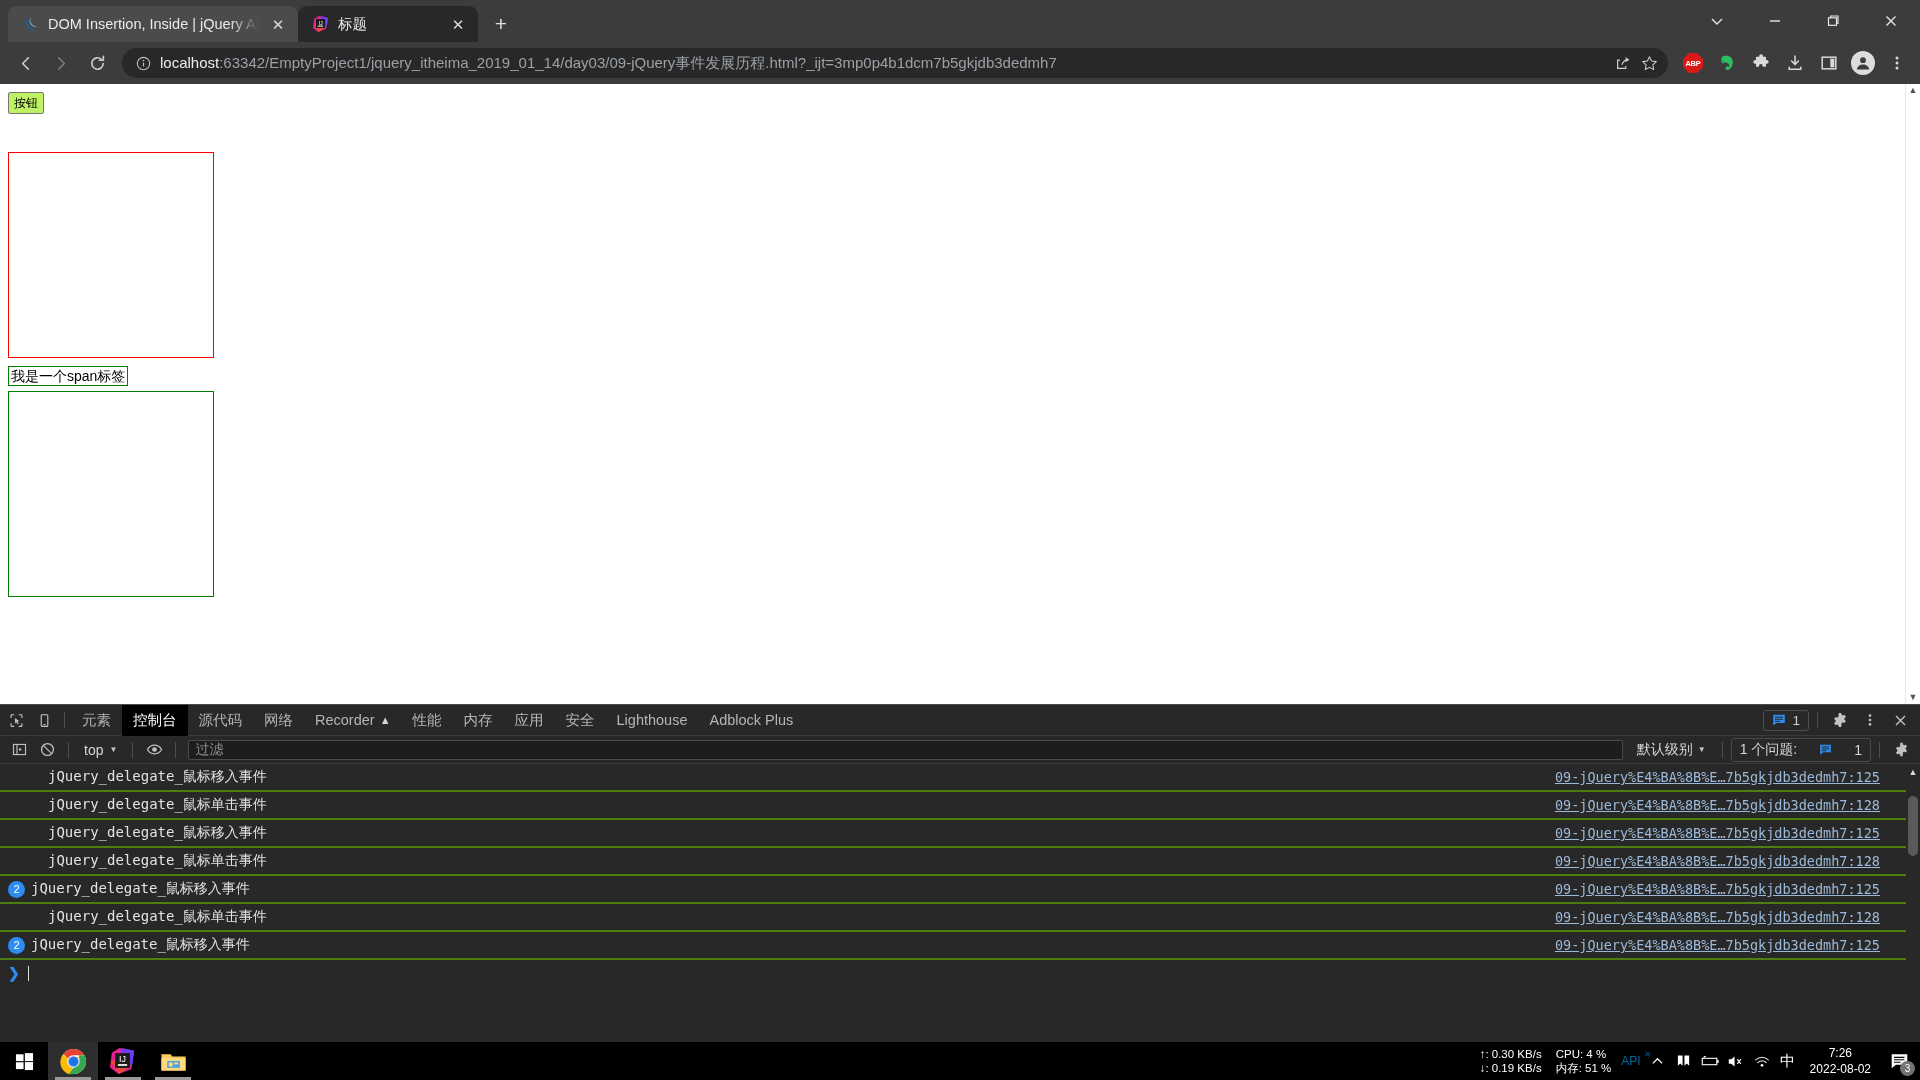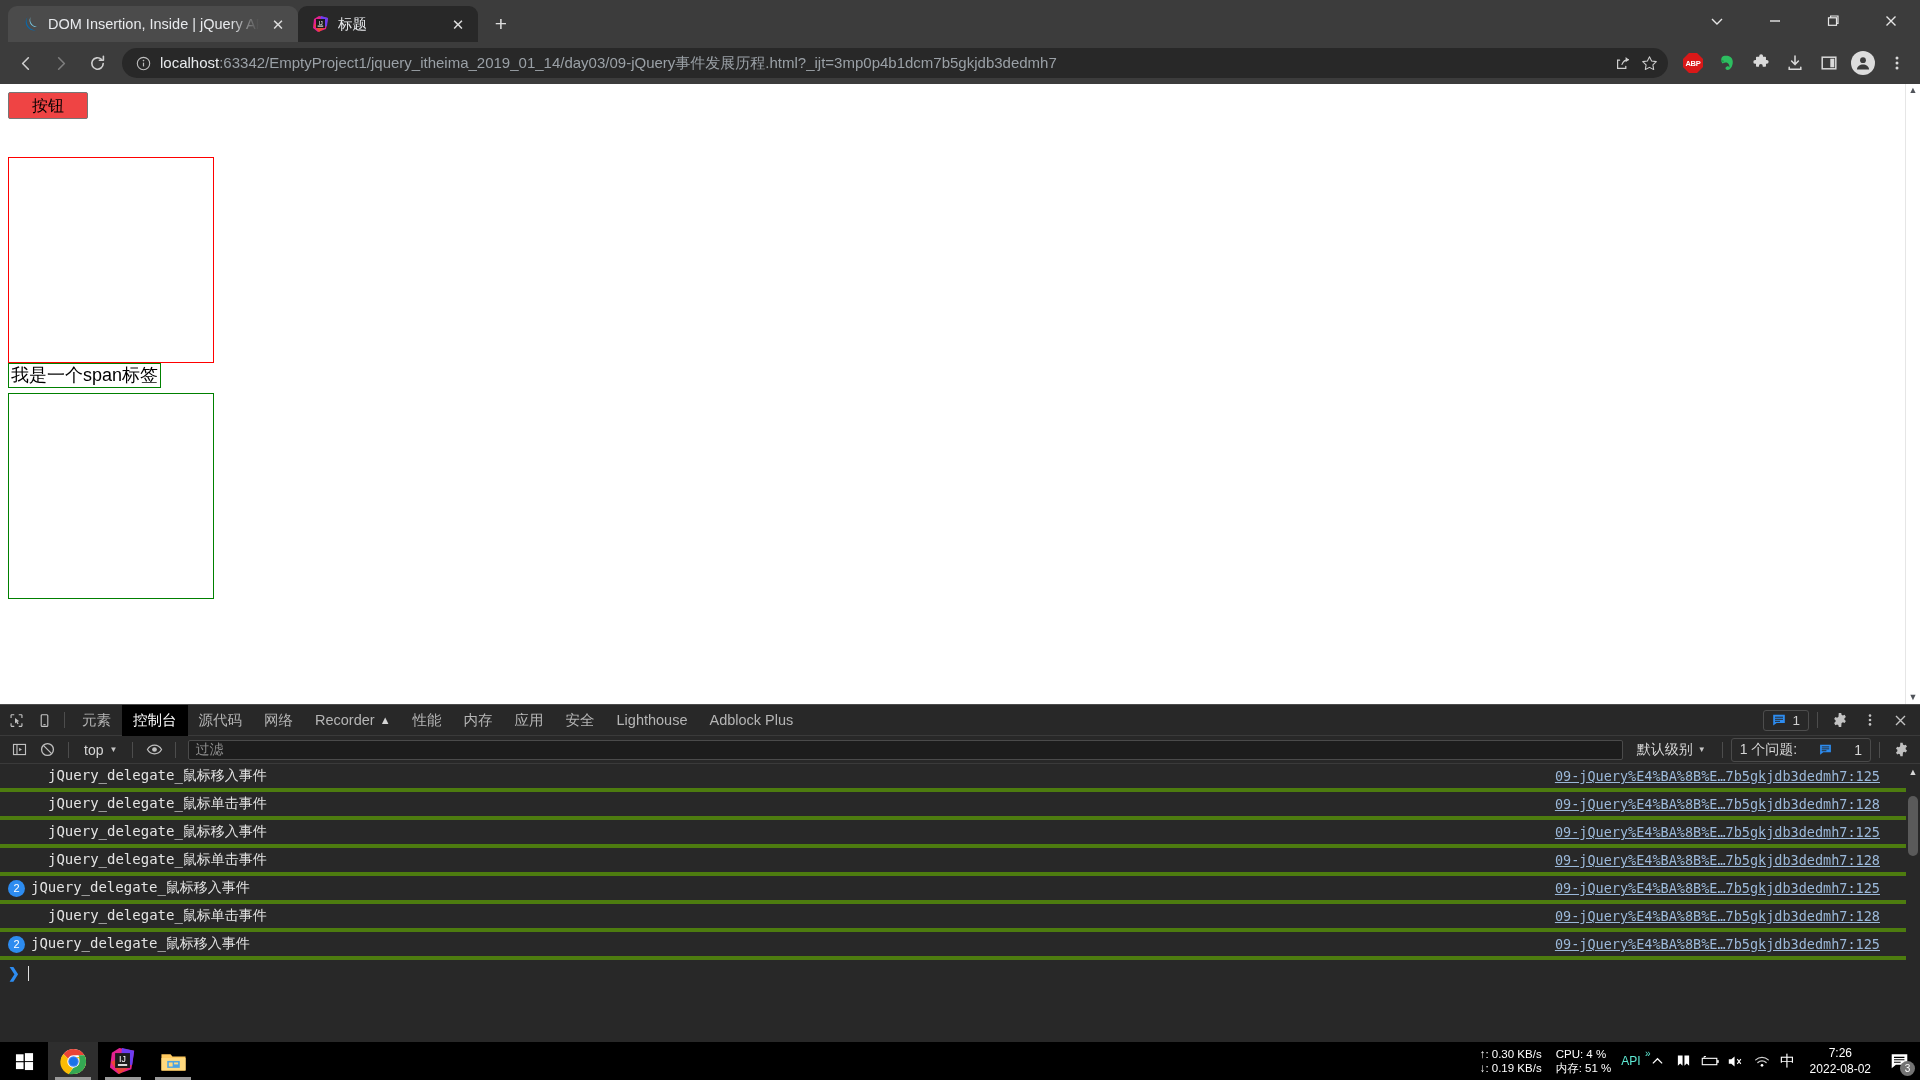--- a/index.html
+++ b/index.html
@@ -94,30 +94,30 @@
   .viewport {
     height: 620px; background: #fff; position: relative; overflow: hidden;
     display: flex;
   }
   .page {
     flex: 1; position: relative; padding: 8px;
     font-family: "Liberation Sans", sans-serif; font-size: 16px; color: #000;
   }
   .pg-button {
     font-family: "Liberation Sans", sans-serif;
-    font-size: 16px; padding: 3px 23px; background: #ef4444;
+    font-size: 12px; padding: 3px 5px; background: #bef264;
     border: 1px solid #767676; border-radius: 2px; color: #000; line-height: 1.2;
   }
   .box-red {
     width: 206px; height: 206px; border: 1px solid #ff0000;
     margin-top: 38px; background: #fff;
   }
   .span-green {
     display: inline-block; border: 1px solid #008000;
-    font-size: 18px; line-height: 1.15; padding: 1px 2px; color: #000;
+    font-size: 14px; line-height: 1.15; padding: 1px 2px; color: #000; margin-top: 8px;
   }
   .box-green {
     width: 206px; height: 206px; border: 1px solid #008000;
     margin-top: 5px; background: #fff;
   }
   .page-scrollbar {
     width: 15px; background: #fff; border-left: 1px solid #e6e6e6;
     display: flex; flex-direction: column; justify-content: space-between; align-items: center;
     padding: 2px 0;
   }
@@ -168,21 +168,21 @@
   .fb-level { display: flex; align-items: center; gap: 5px; font-size: 14px; color: #d6d6d6; padding: 0 8px; }
   .fb-issues {
     display: flex; align-items: center; gap: 22px; font-size: 14px;
     color: #d6d6d6; padding: 2px 8px; border: 1px solid #4a4a4a; border-radius: 3px;
   }
 
   .console-area { flex: 1; background: #282828; overflow: hidden; position: relative; display: flex; }
   .console-list { flex: 1; display: flex; flex-direction: column; min-width: 0; }
   .log-row {
     height: 28px; display: flex; align-items: center;
-    border-bottom: 4px solid #4d7c0f; padding: 0 4px 0 8px;
+    border-bottom: 2px solid #4d7c0f; padding: 0 4px 0 8px;
     font-family: "DejaVu Sans Mono", monospace; font-size: 14px; color: #e3e3e3;
   }
   .log-count {
     width: 17px; height: 17px; border-radius: 50%; background: #2d8cf0;
     color: #fff; font-size: 11px; font-family: "Liberation Sans", sans-serif;
     display: flex; align-items: center; justify-content: center;
     flex: 0 0 17px; margin-right: 6px;
   }
   .log-spacer { width: 40px; flex: 0 0 40px; }
   .log-text { flex: 1; white-space: nowrap; overflow: hidden; min-width: 0; }
@@ -222,21 +222,21 @@
   .tray { margin-left: auto; display: flex; align-items: center; height: 38px; padding-right: 2px; }
   .tray-net {
     display: flex; flex-direction: column; 
     font-size: 11.5px; line-height: 14px; color: #fff; padding: 0 8px;
     font-family: "Liberation Sans", sans-serif; white-space: nowrap;
   }
   .tray-perf {
     display: flex; flex-direction: column; justify-content: center;
     font-size: 11.5px; line-height: 14px; color: #fff; padding: 0 6px; white-space: nowrap;
   }
-  .tray-api { font-size: 12px; color: #5eead4; padding: 0 4px; position: relative; text-align: right; }
+  .tray-api { font-size: 12px; color: #0369a1; padding: 0 4px; position: relative; text-align: right; }
   .tray-api .chev2 { position: absolute; top: -6px; right: -6px; font-size: 10px; }
   .tray-ic { width: 26px; height: 38px; display: flex; align-items: center; justify-content: center; color: #fff; }
   .tray-clock {
     display: flex; flex-direction: column; align-items: center; justify-content: center;
     font-size: 12px; line-height: 16px; color: #fff; padding: 0 9px; white-space: nowrap;
   }
   .tray-notif { width: 38px; height: 38px; display: flex; align-items: center; justify-content: center; position: relative; }
   .notif-badge {
     position: absolute; right: 3px; bottom: 4px; width: 15px; height: 15px;
     border-radius: 50%; background: #737373; color: #fff; font-size: 10px;

